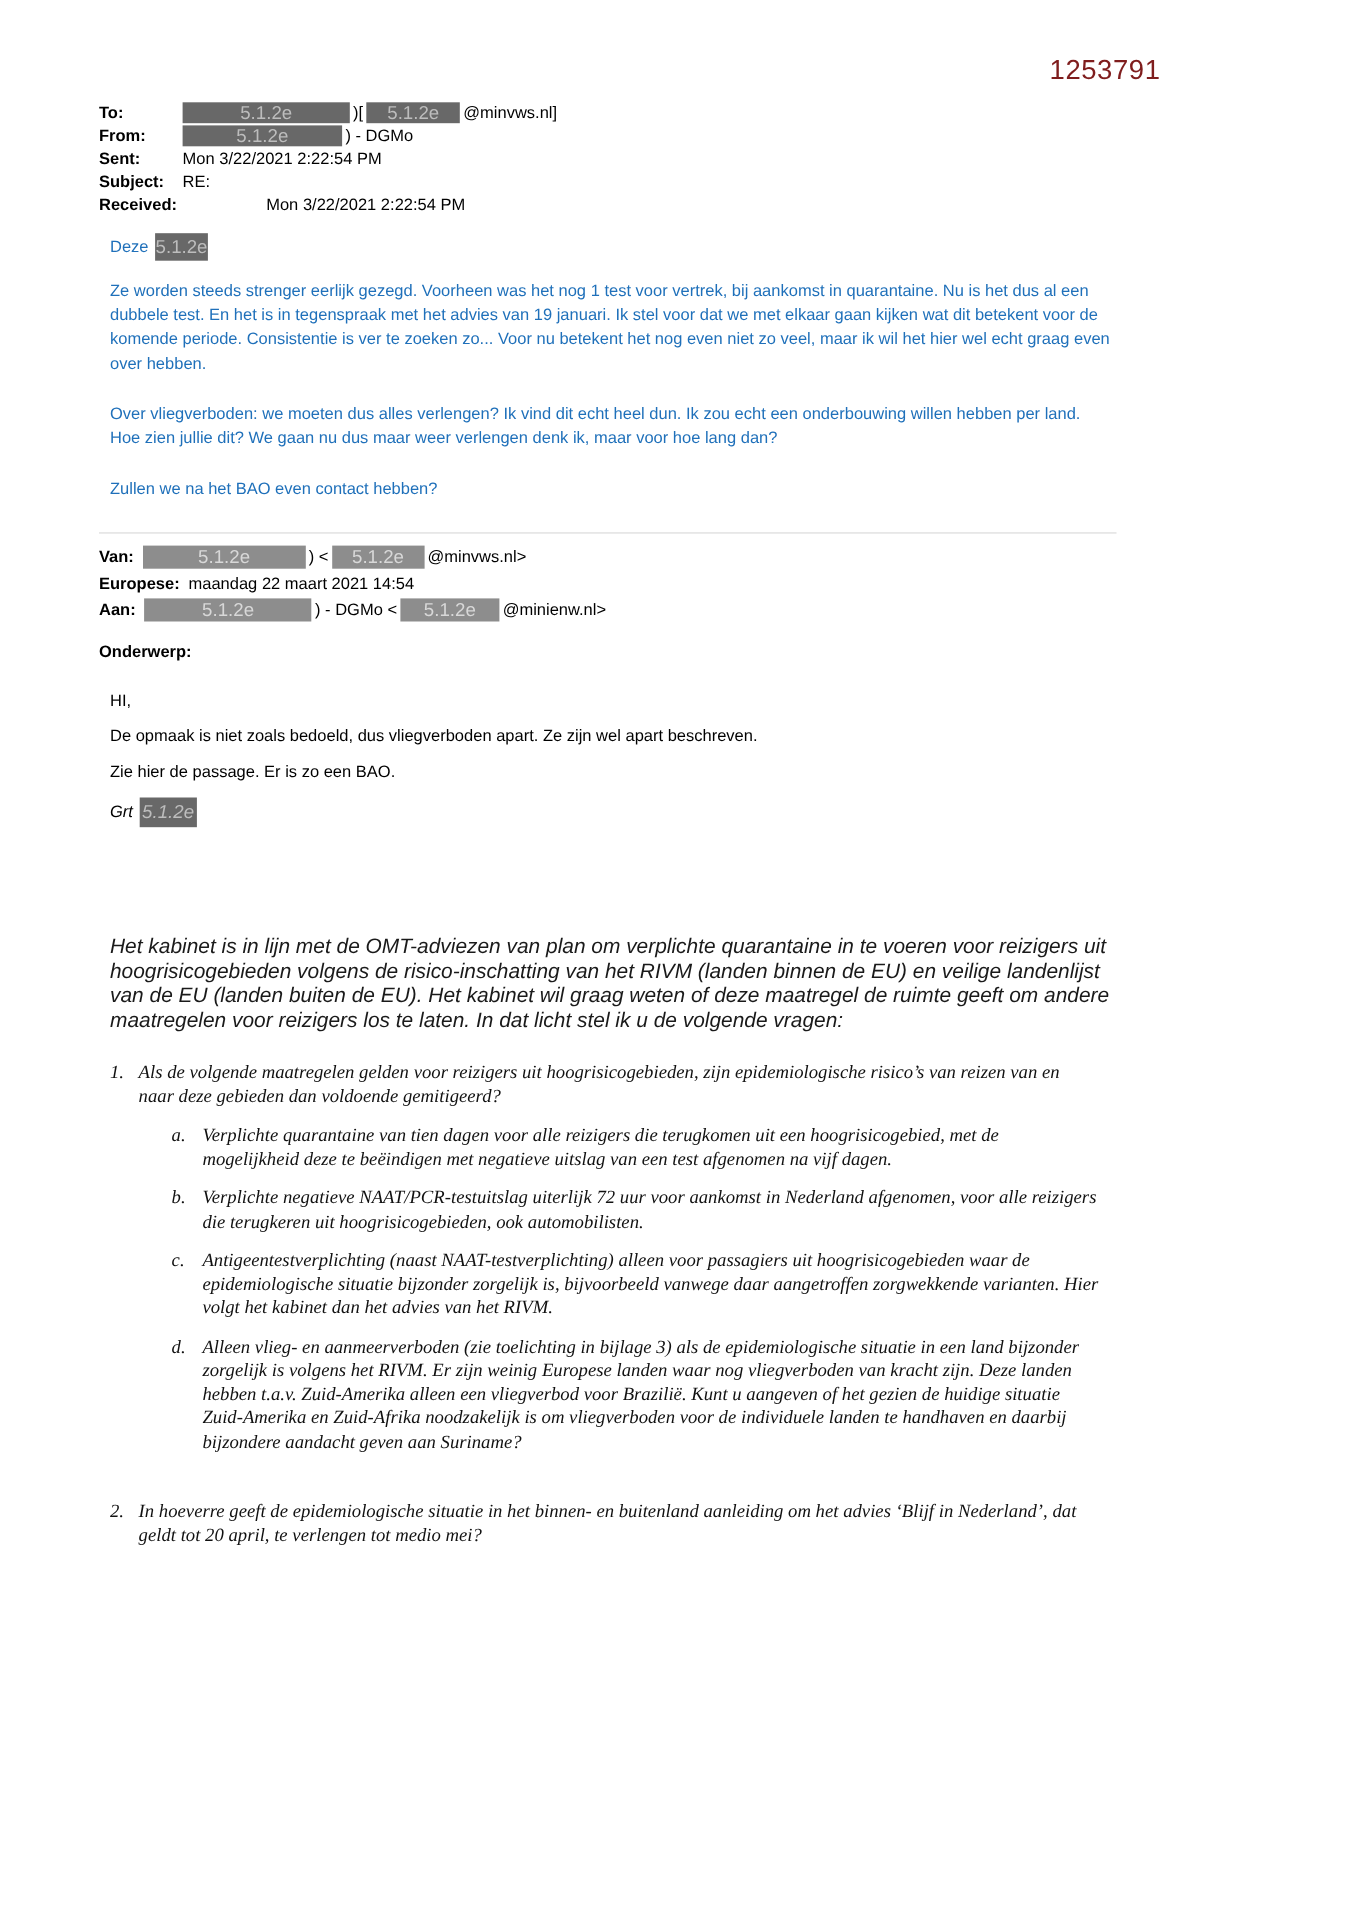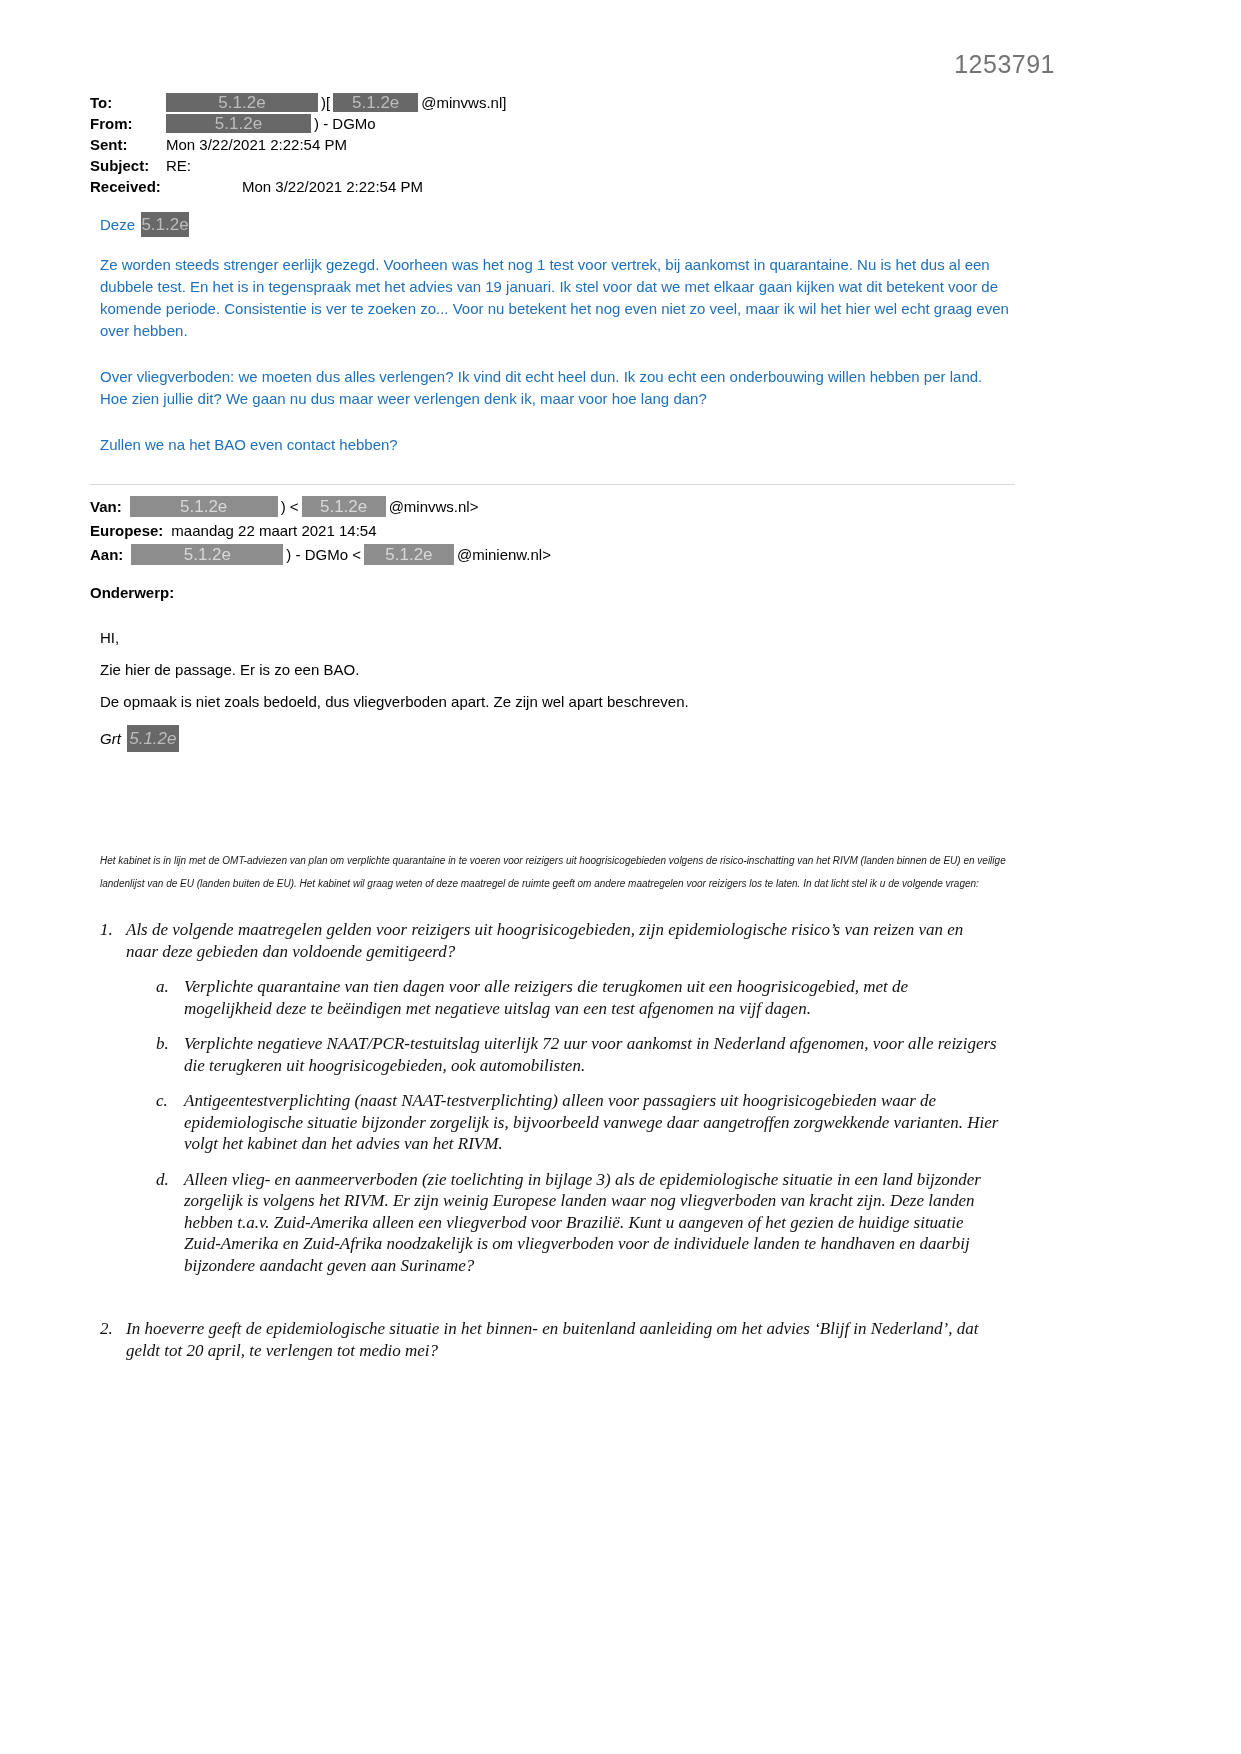--- a/index.html
+++ b/index.html
@@ -6,21 +6,21 @@
   html,body { background:#ffffff; }
   body {
     width:1241px; height:1754px;
     font-family:"Liberation Sans", sans-serif;
     color:#000; position:relative; overflow:hidden;
   }
   .page { padding-top:50px; }
 
   .doc-number {
     text-align:right; margin-right:186px;
-    font-size:25px; color:#737373; letter-spacing:0.5px;
+    font-size:25px; color:#7f1d1d; letter-spacing:0.5px;
   }
 
   .content { margin-left:90px; width:925px; }
 
   
   .email-header { margin-top:14px; font-size:15px; }
   .hrow { display:flex; align-items:center; min-height:19px; margin-bottom:2px; }
   .hlabel { font-weight:bold; width:76px; flex-shrink:0; }
   .hval { display:flex; align-items:center; gap:3px; white-space:nowrap; }
   .received-indent { margin-left:76px; }
@@ -61,21 +61,21 @@
   .onderwerp-row { margin-top:16px; }
 
   
   .quoted-body { margin-top:26px; font-size:15px; padding-left:10px; }
   .quoted-body p { margin-bottom:15px; }
   .quoted-body .sign-row { margin-top:4px;font-style:italic; }
 
   
   .passage { margin-top:98px; padding-left:10px; }
   .passage-intro {
-    font-style:italic; font-size:10px; line-height:22.5px;
+    font-style:italic; font-size:19px; line-height:22.5px;
     color:#1a1a1a; width:915px;
   }
   .qlist {
     margin-top:24px;
     font-family:"Liberation Serif", serif;
     font-style:italic; font-size:17px; line-height:21.5px; color:#111;
   }
   .qitem { display:flex; margin-top:14px; }
   .qnum { width:26px; flex-shrink:0; }
   .qtext { width:872px; }
@@ -154,22 +154,22 @@
         <span class="redact light r-aan2">5.1.2e</span>
         <span class="seg">@minienw.nl&gt;</span>
       </div>
       <div class="qrow onderwerp-row">
         <span class="blabel">Onderwerp:</span>
       </div>
     </div>
 
     <div class="quoted-body">
       <p>HI,</p>
+      <p>De opmaak is niet zoals bedoeld, dus vliegverboden apart. Ze zijn wel apart beschreven.</p>
       <p>Zie hier de passage. Er is zo een BAO.</p>
-      <p>De opmaak is niet zoals bedoeld, dus vliegverboden apart. Ze zijn wel apart beschreven.</p>
       <div class="sign-row">
         <span>Grt</span>
         <span class="redact r-grt">5.1.2e</span>
       </div>
     </div>
 
     <div class="passage">
       <p class="passage-intro">Het kabinet is in lijn met de OMT-adviezen van plan om verplichte quarantaine in te voeren voor reizigers uit hoogrisicogebieden volgens de risico-inschatting van het RIVM (landen binnen de EU) en veilige landenlijst van de EU (landen buiten de EU). Het kabinet wil graag weten of deze maatregel de ruimte geeft om andere maatregelen voor reizigers los te laten. In dat licht stel ik u de volgende vragen:</p>
 
       <div class="qlist">

